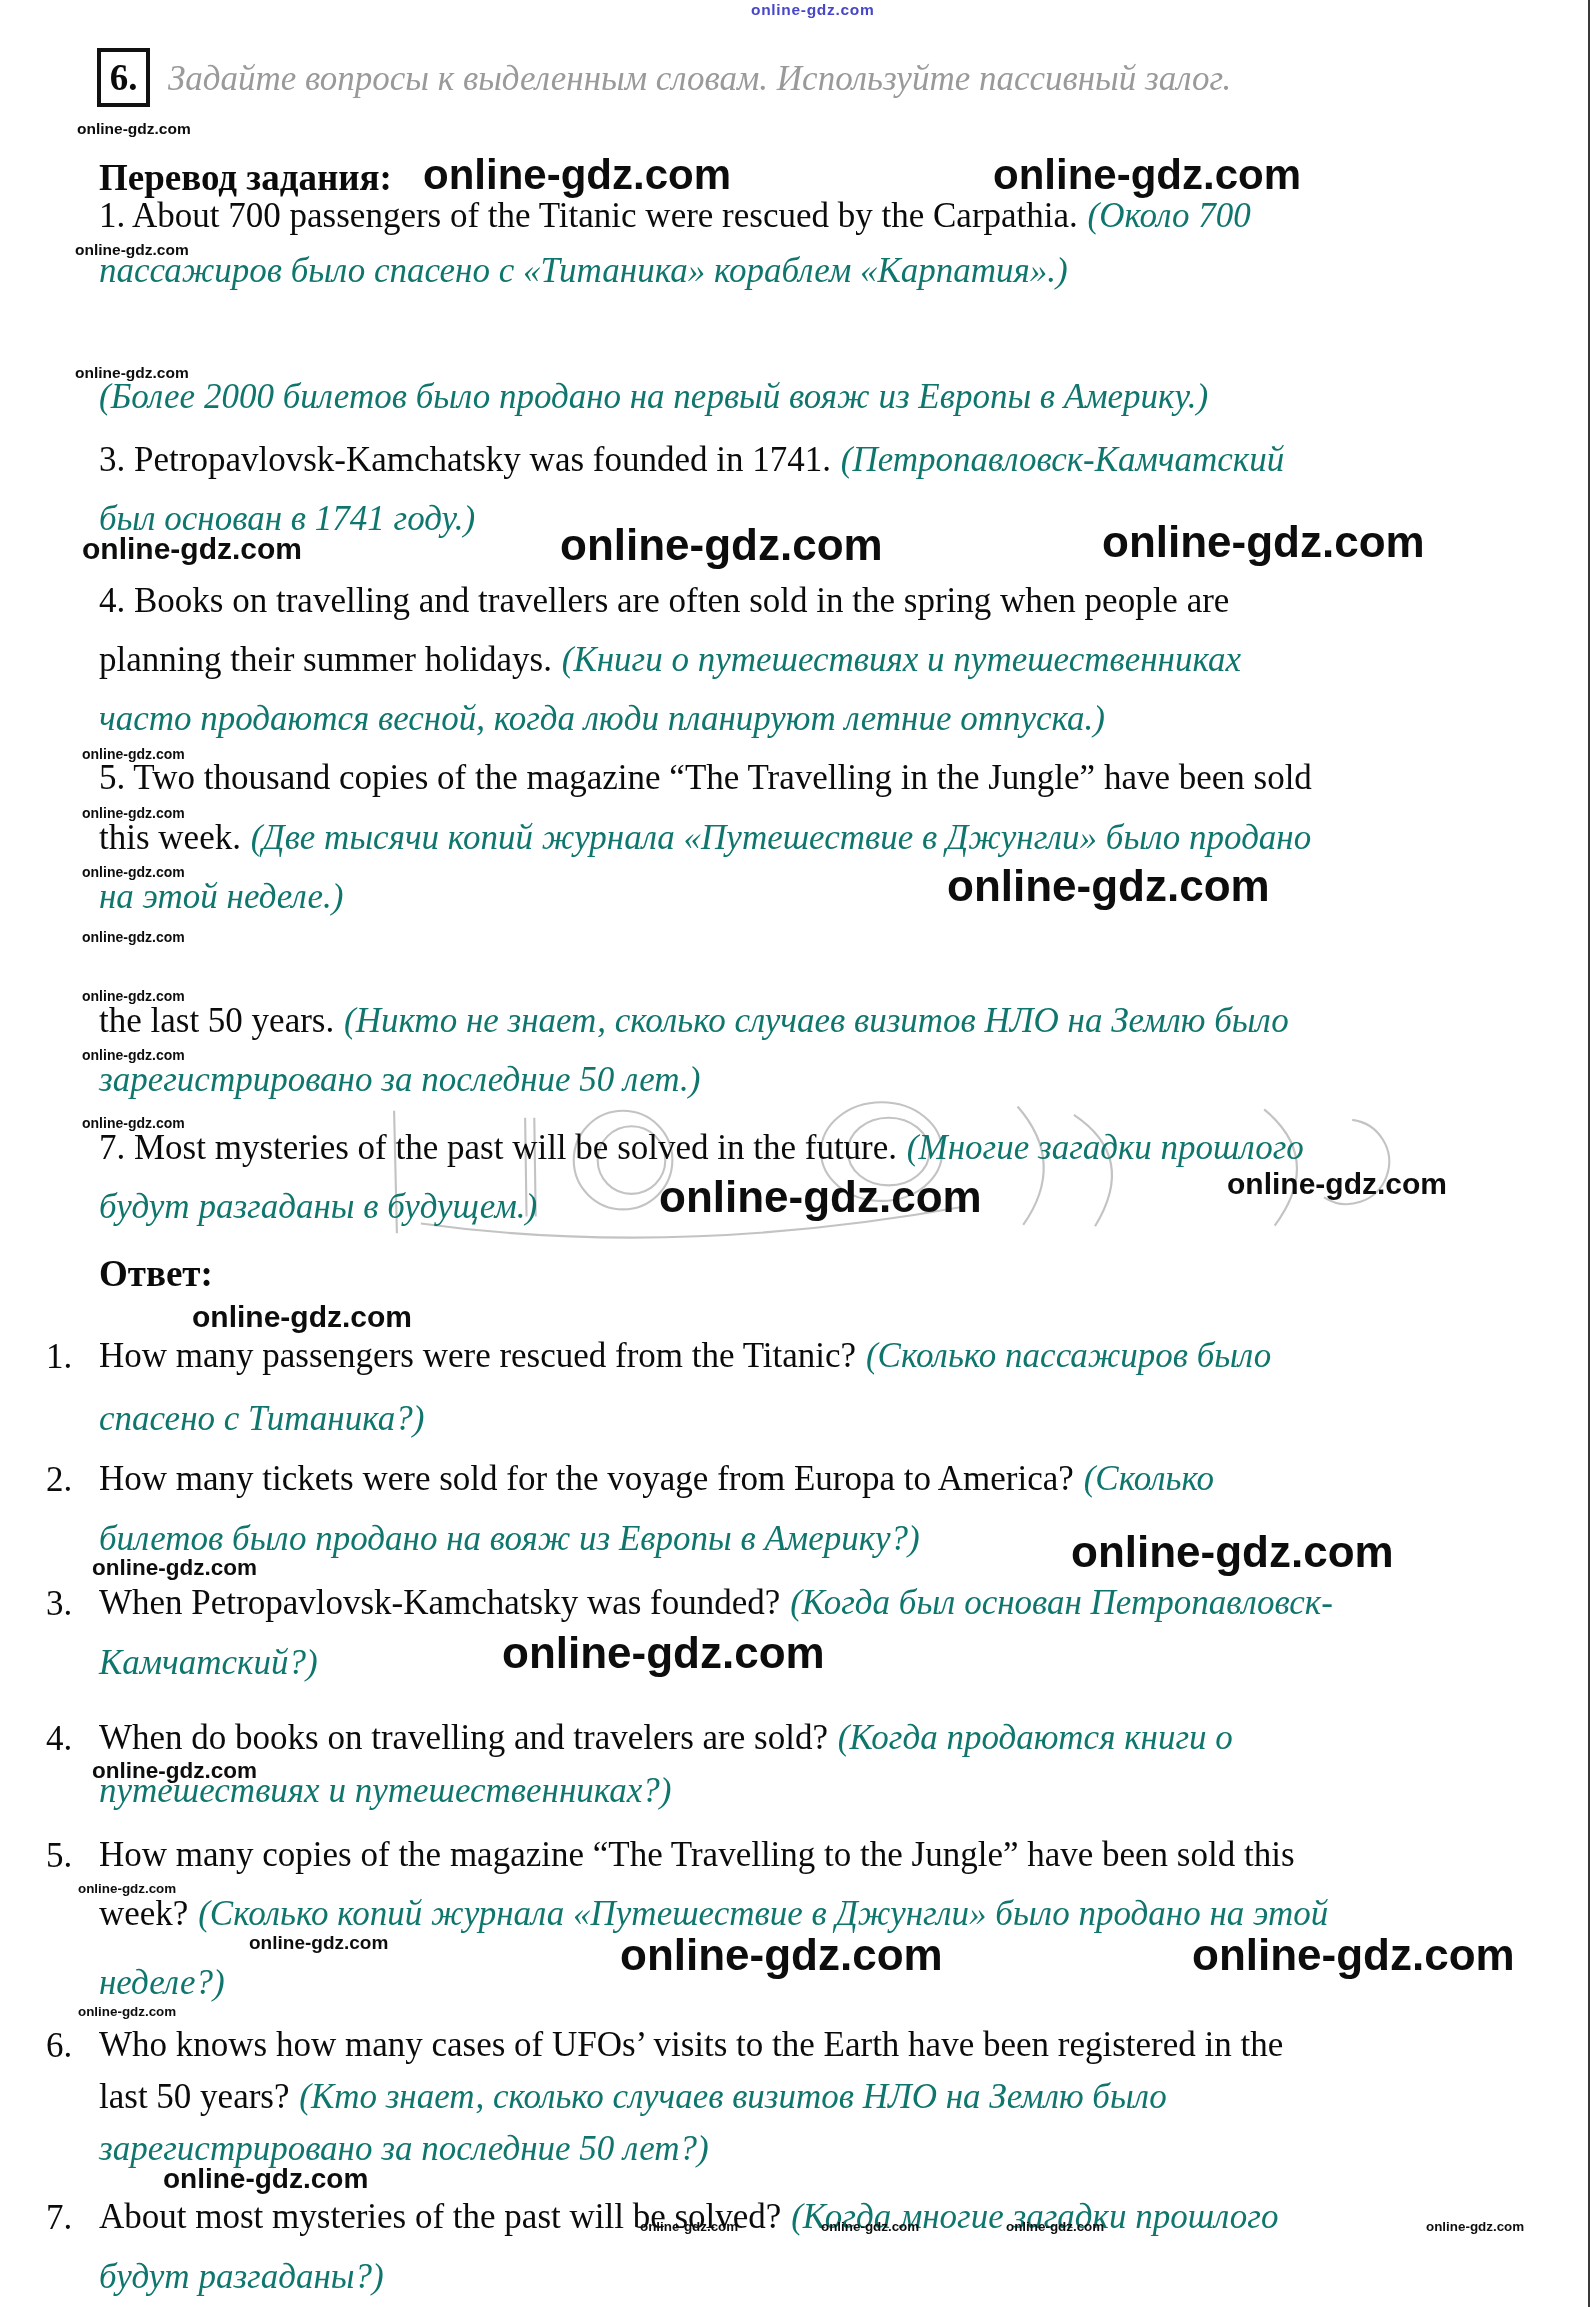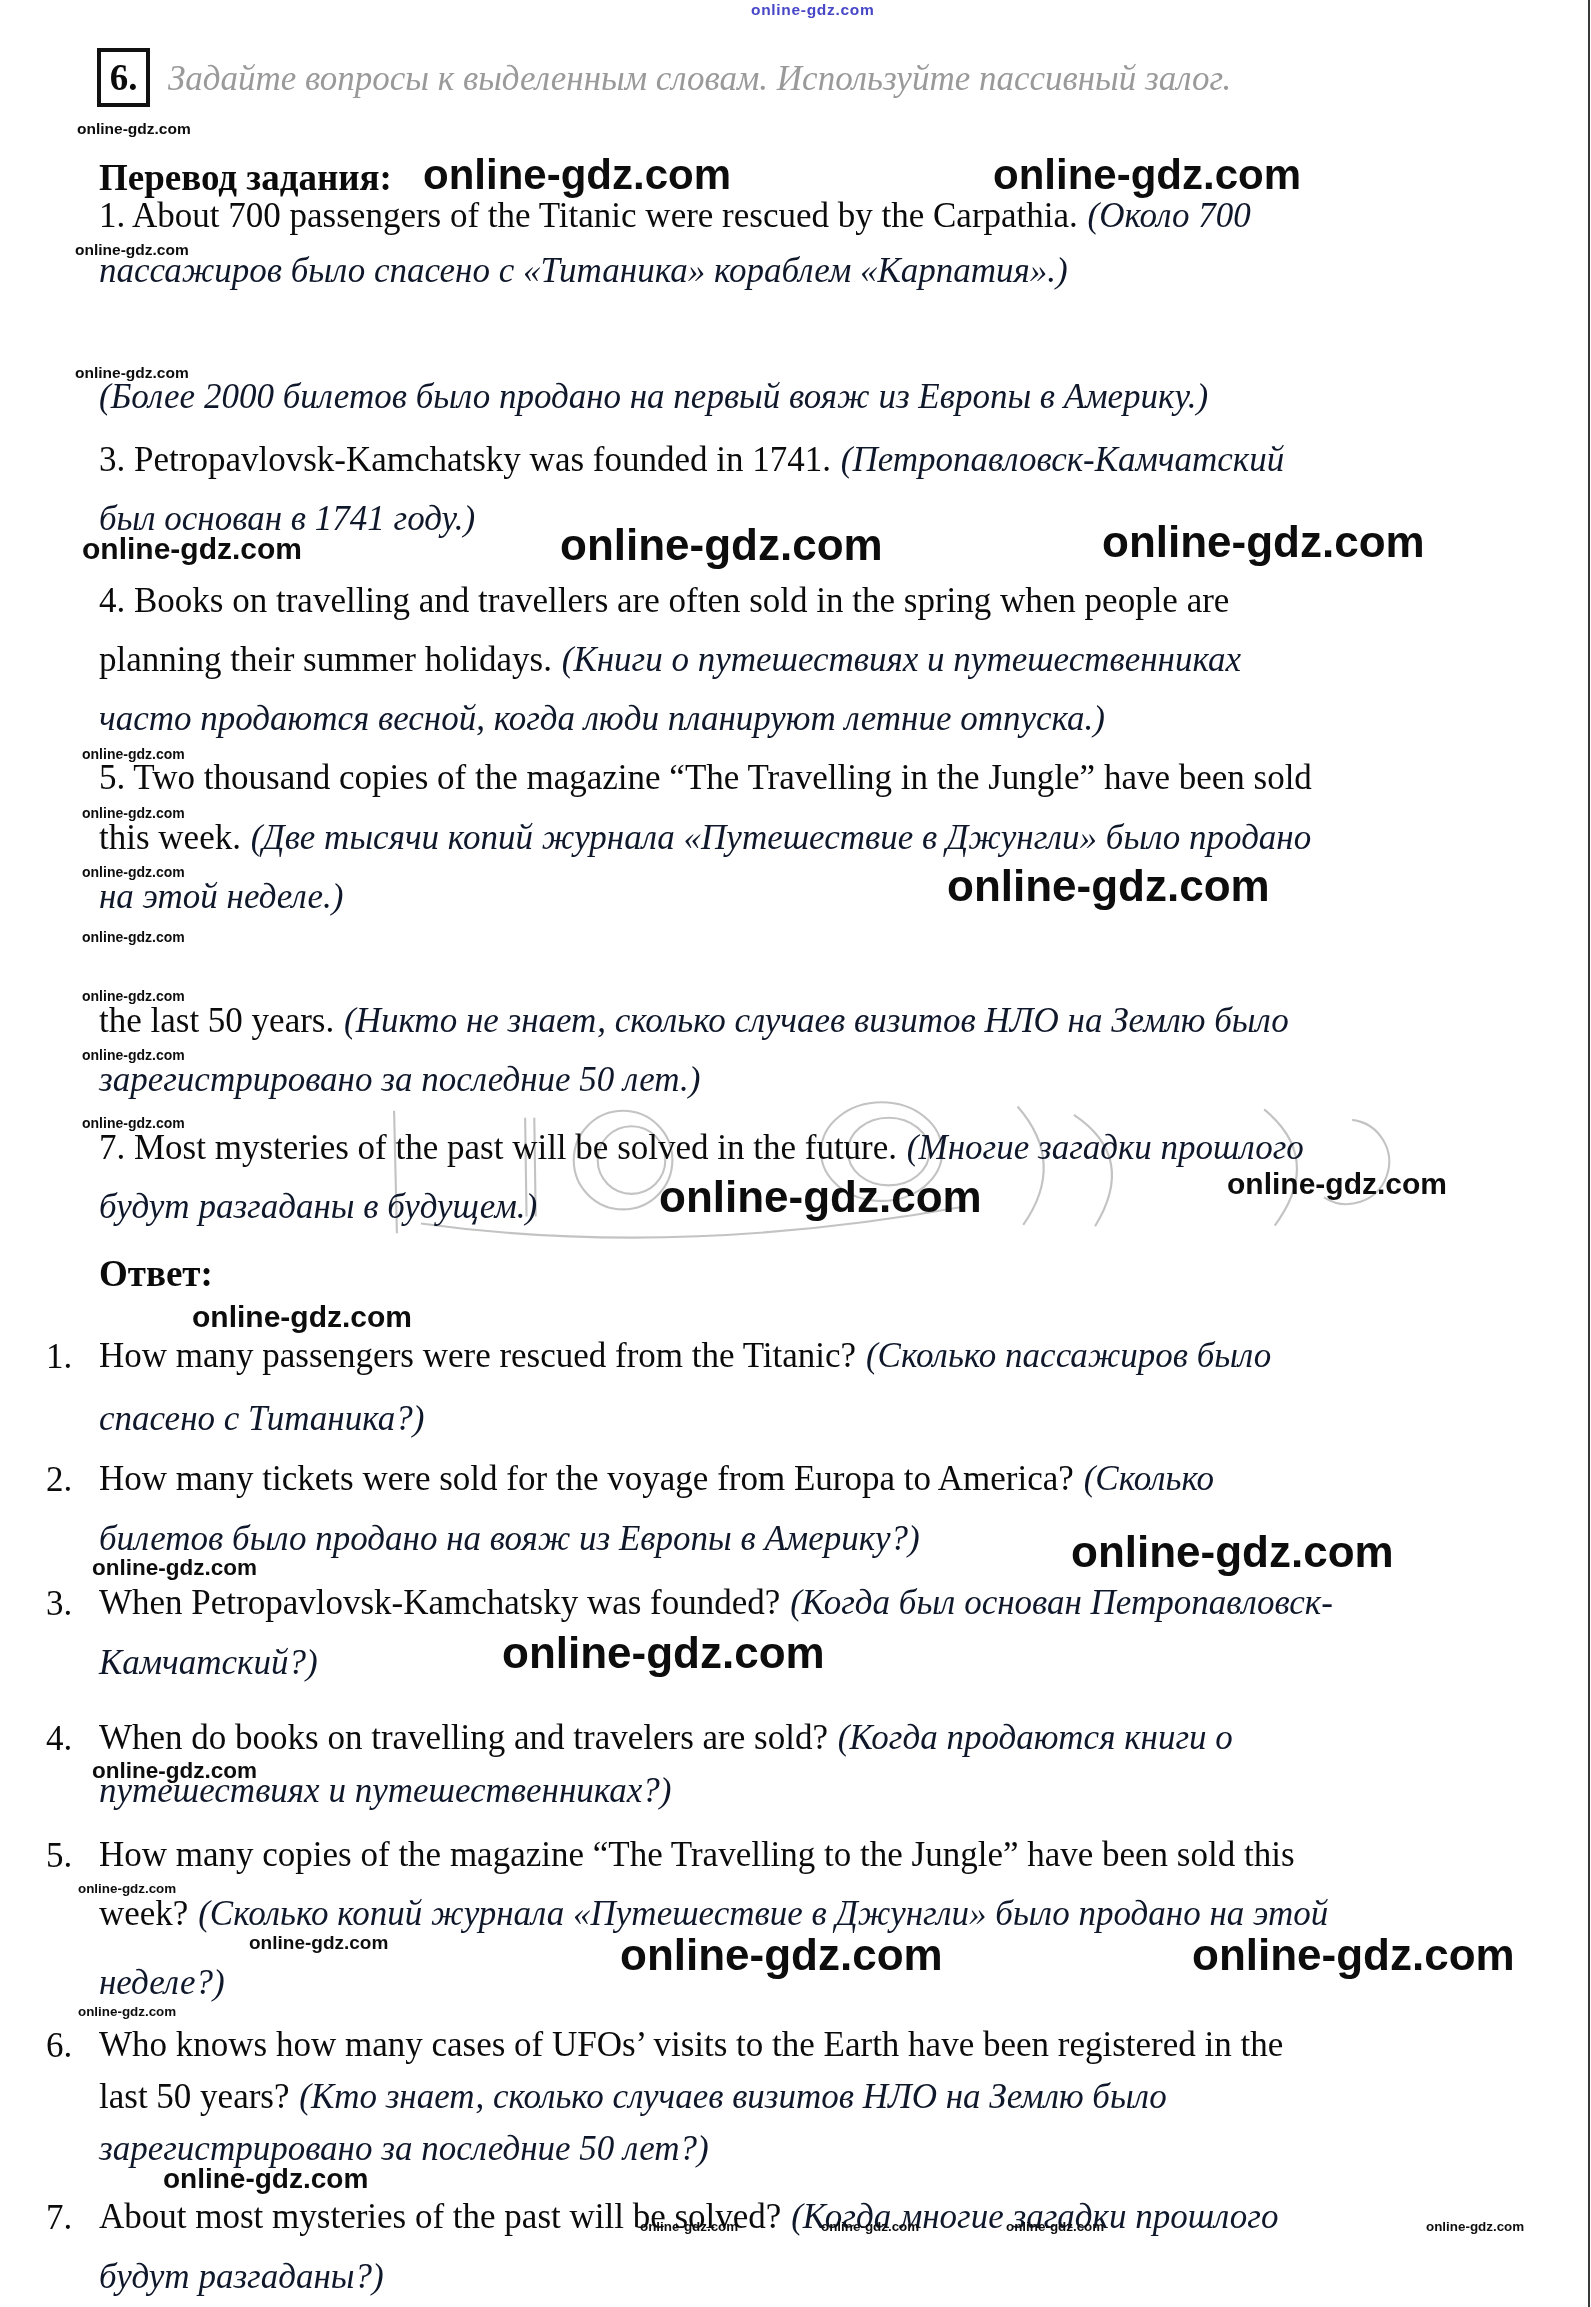--- a/index.html
+++ b/index.html
@@ -7,21 +7,21 @@
     position:relative;
     width:1591px;height:2307px;
     background:#ffffff;
     font-family:"Liberation Serif","DejaVu Serif",serif;
     color:#0b0b0b;
     overflow:hidden;
   }
   .edge{position:absolute;right:1.4px;top:0;width:2.1px;height:2307px;background:#3a3a3a;}
   .ln{position:absolute;left:99px;white-space:nowrap;font-size:35px;line-height:1.1;}
   .en{color:#0b0b0b;}
-  .ru{color:#0f172a;font-style:italic;}
+  .ru{color:#0f766e;font-style:italic;}
   .en + .ru{margin-left:0.28em;}
   .num{position:absolute;left:46px;font-size:35px;color:#0b0b0b;}
   .hdr-box{
     position:absolute;left:97px;top:48px;width:53px;height:59px;
     border:4.2px solid #111;box-sizing:border-box;
     display:flex;align-items:center;justify-content:center;
     font-weight:bold;font-size:37px;
   }
   .instruction{
     position:absolute;left:168px;top:59px;

